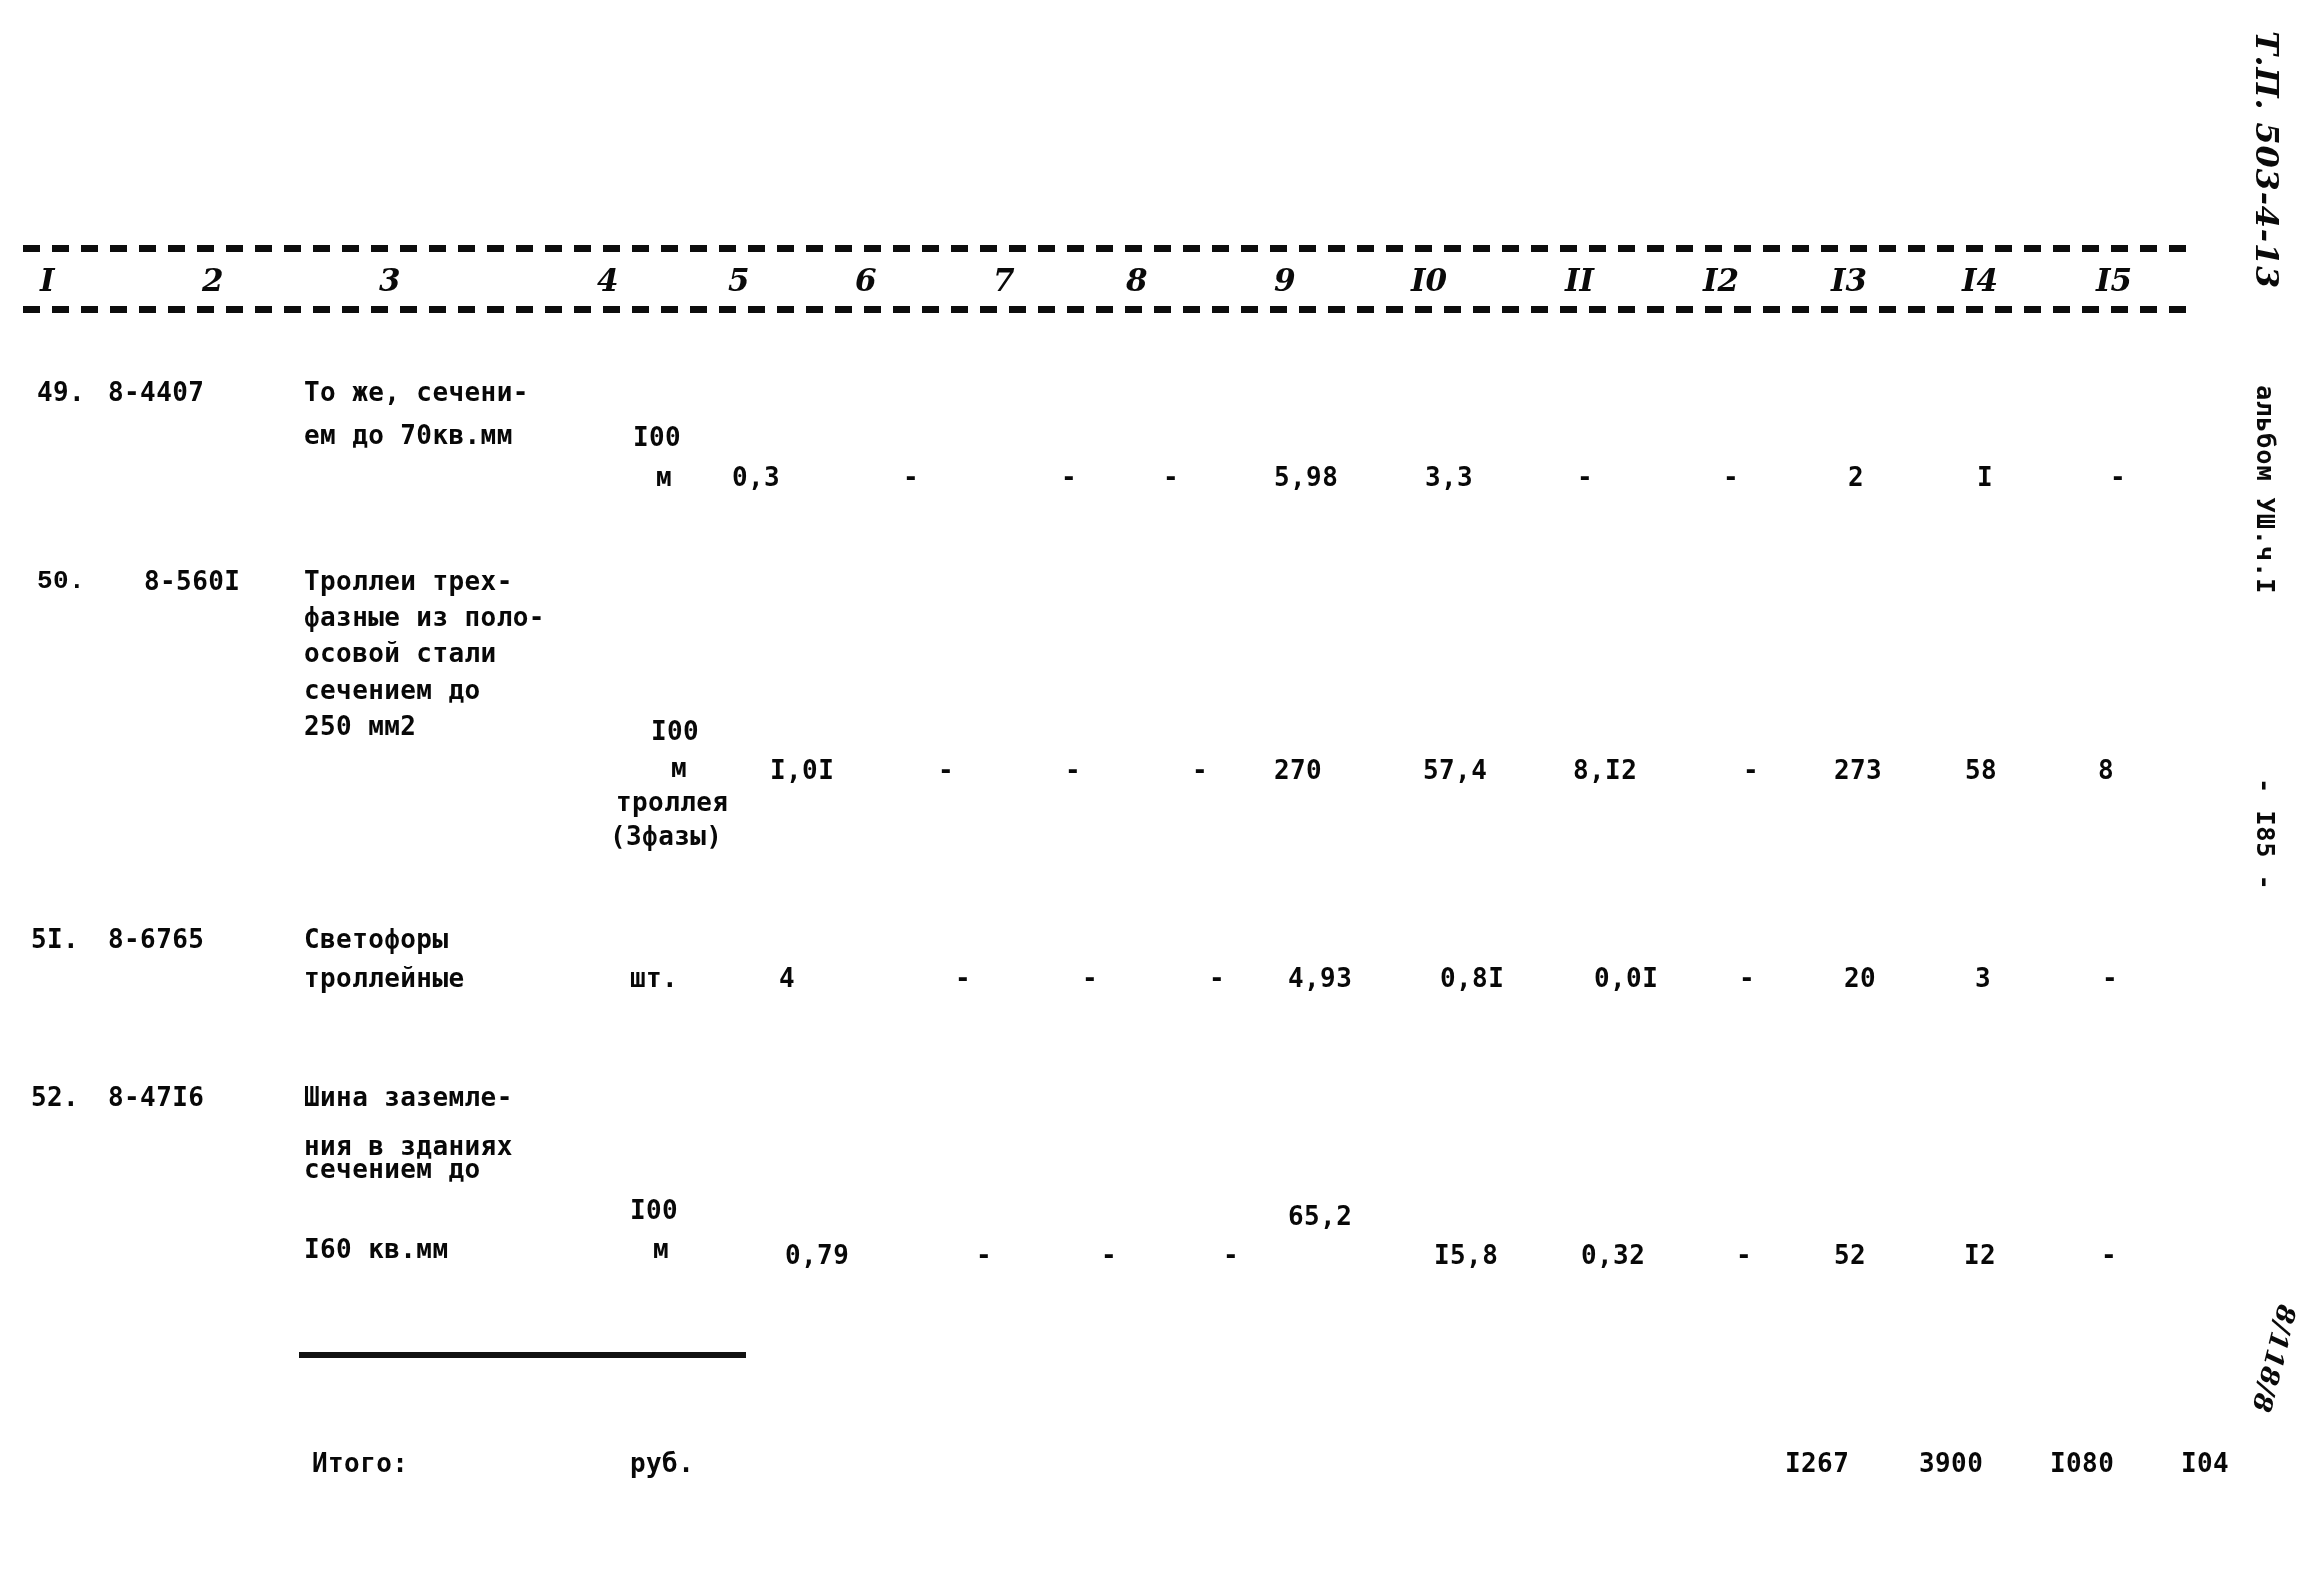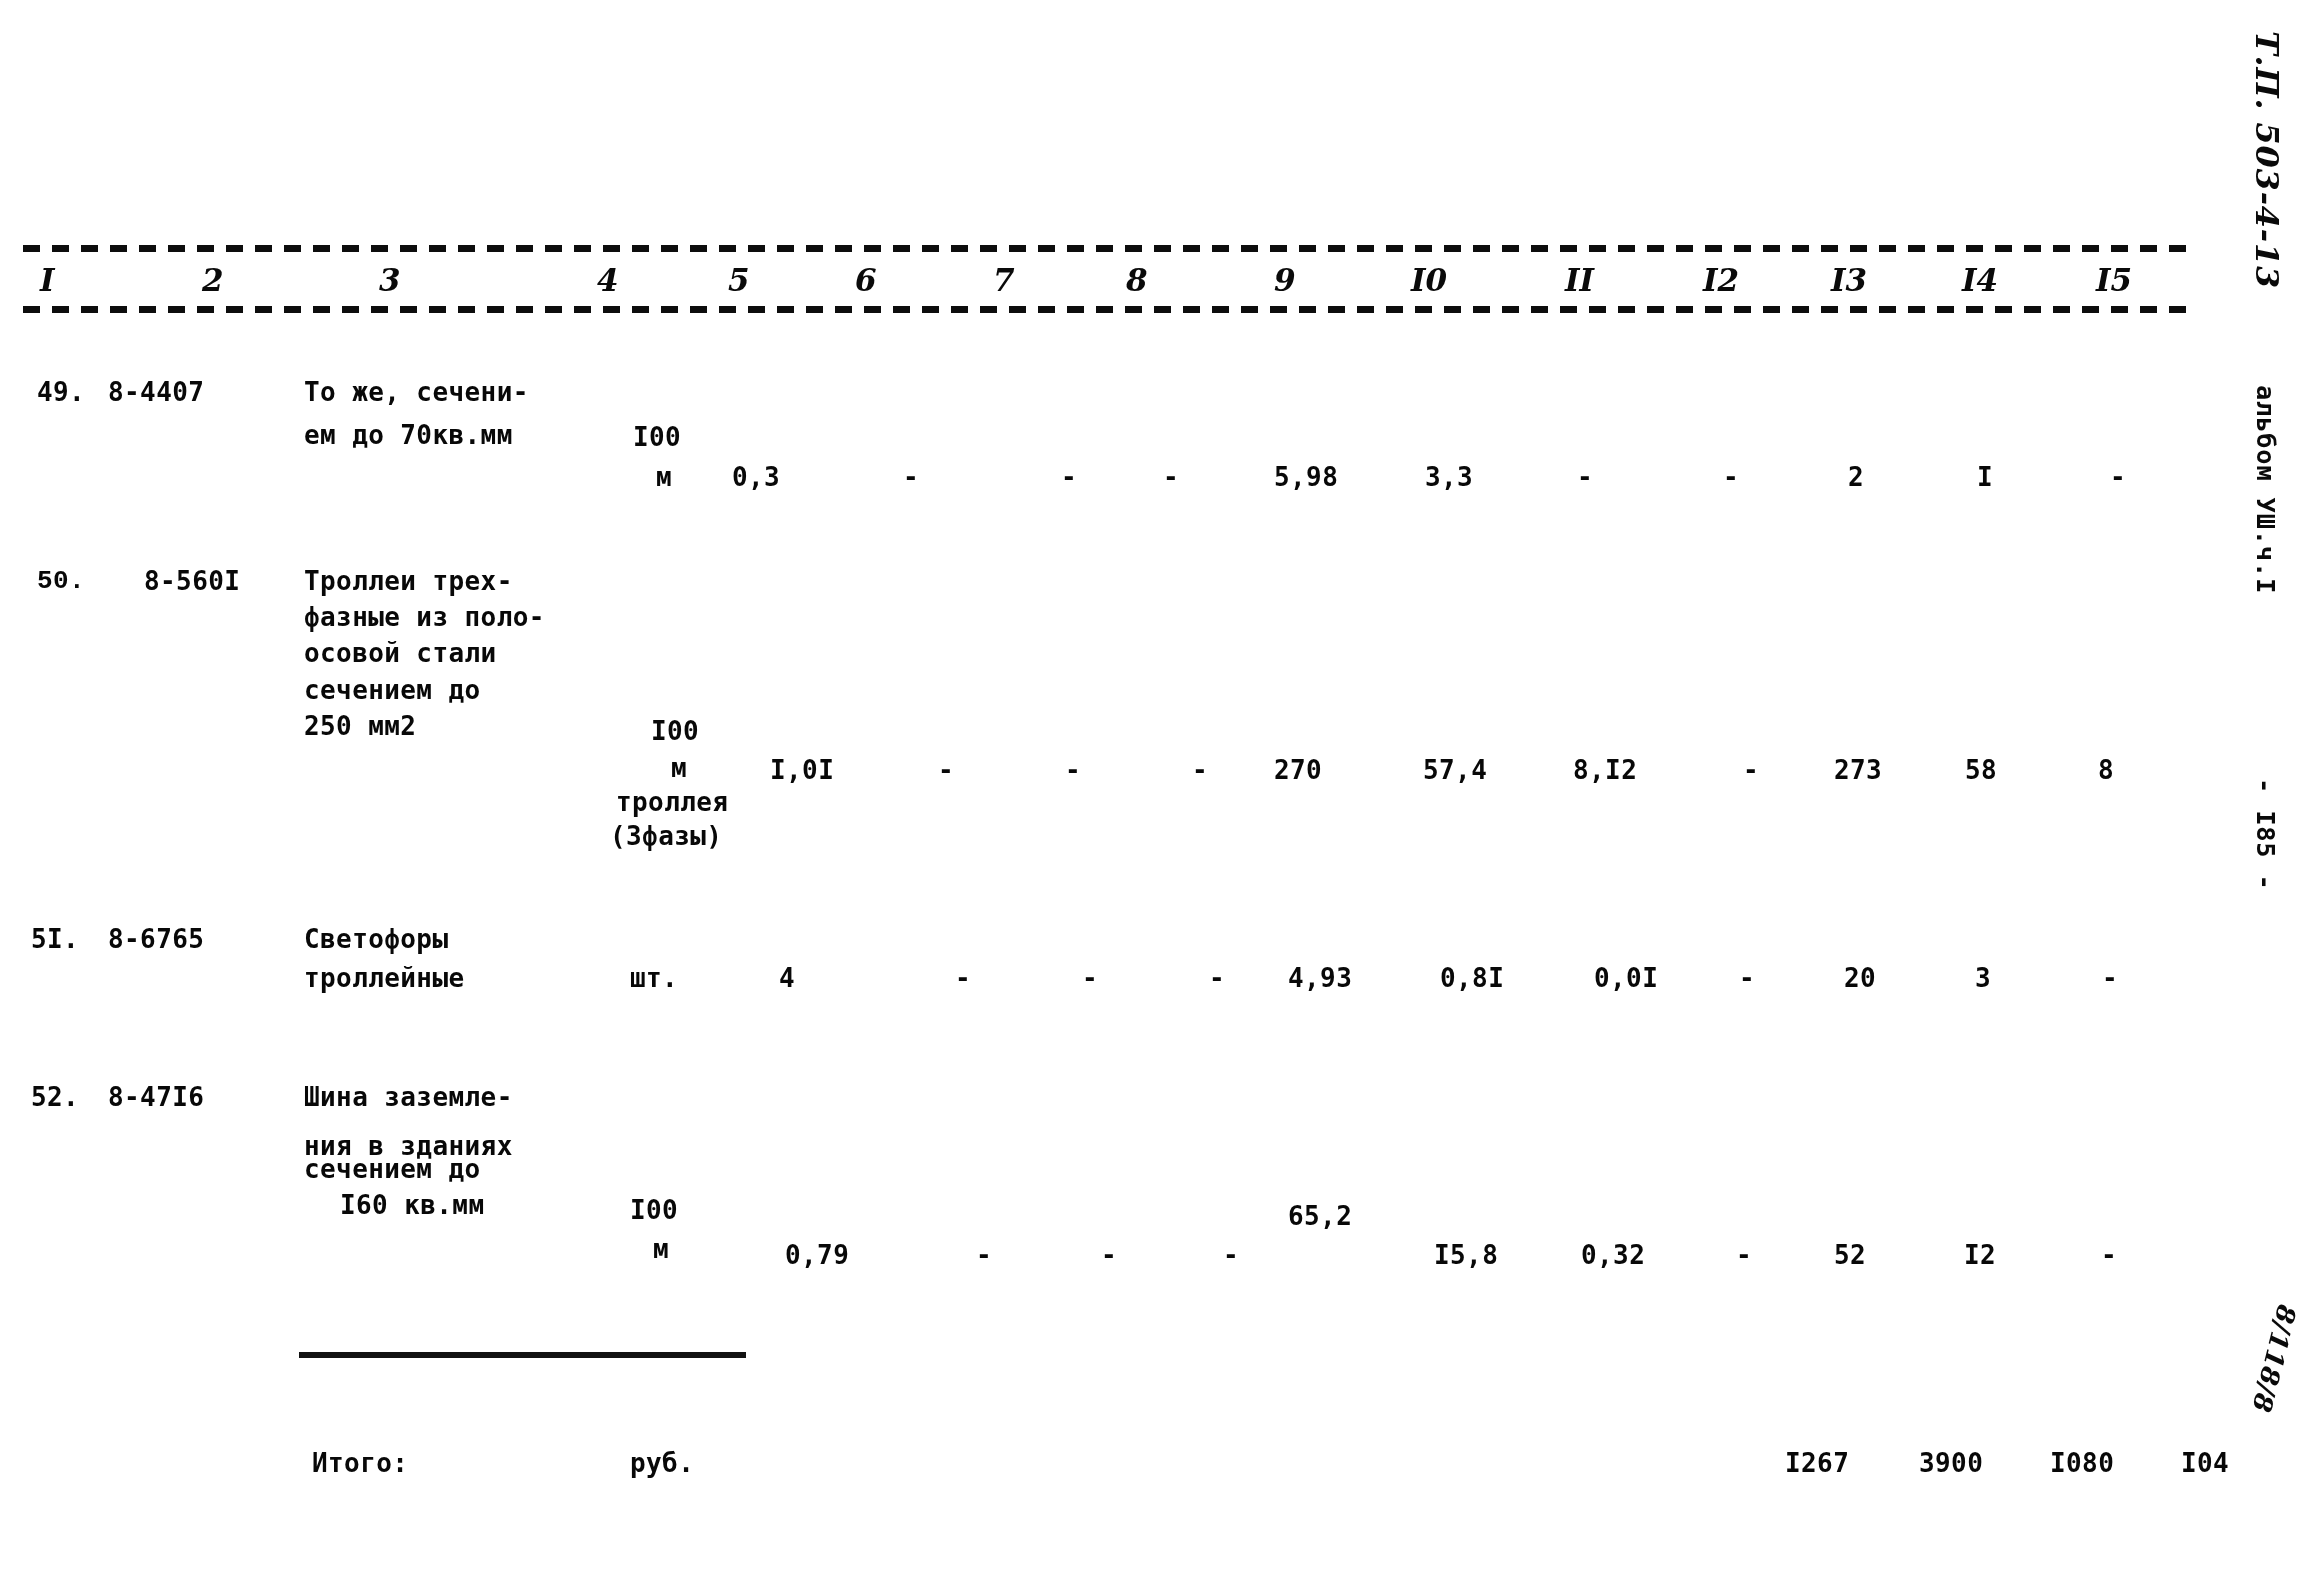--- a/index.html
+++ b/index.html
@@ -170,21 +170,21 @@
   <div class="abs tw num" style="left:1739px; top:963px;">-</div>
   <div class="abs tw num" style="left:1844px; top:963px;">20</div>
   <div class="abs tw num" style="left:1975px; top:963px;">3</div>
   <div class="abs tw num" style="left:2102px; top:963px;">-</div>
 
   <div class="abs tw" style="left:31px;  top:1082px;">52.</div>
   <div class="abs tw" style="left:108px; top:1082px;">8-47I6</div>
   <div class="abs tw" style="left:304px; top:1082px;">Шина заземле-</div>
   <div class="abs tw" style="left:304px; top:1118px;margin-top:13px;">ния в зданиях</div>
   <div class="abs tw" style="left:304px; top:1154px;">сечением до</div>
-  <div class="abs tw" style="left:304px; top:1190px;margin-left:36px;">I60 кв.мм</div>
+  <div class="abs tw" style="left:304px; top:1234px;">I60 кв.мм</div>
   <div class="abs tw" style="left:630px; top:1195px;">I00</div>
   <div class="abs tw" style="left:653px; top:1234px;">м</div>
 
   <div class="abs tw num" style="left:785px; top:1240px;">0,79</div>
   <div class="abs tw num" style="left:976px; top:1240px;">-</div>
   <div class="abs tw num" style="left:1101px; top:1240px;">-</div>
   <div class="abs tw num" style="left:1223px; top:1240px;">-</div>
   <div class="abs tw num" style="left:1288px; top:1201px;">65,2</div>
   <div class="abs tw num" style="left:1434px; top:1240px;">I5,8</div>
   <div class="abs tw num" style="left:1581px; top:1240px;">0,32</div>

